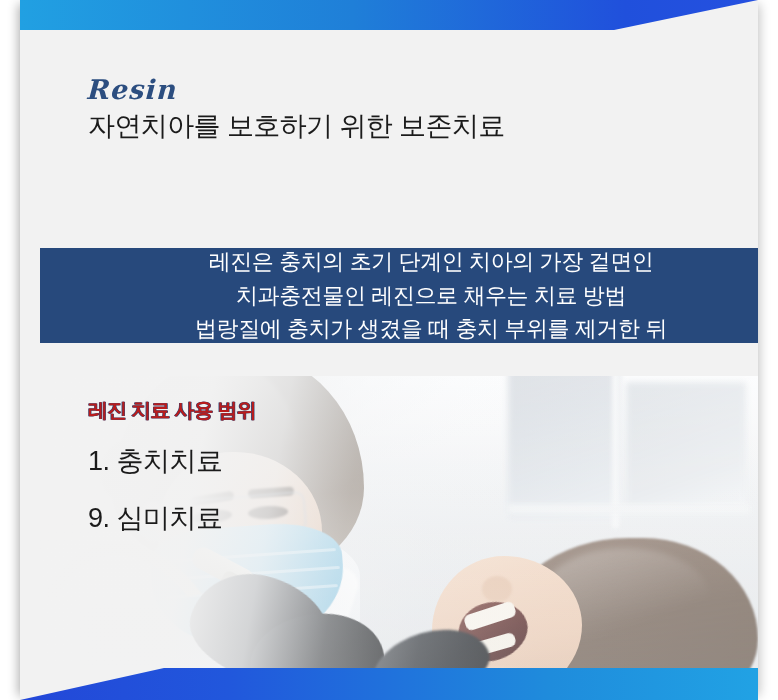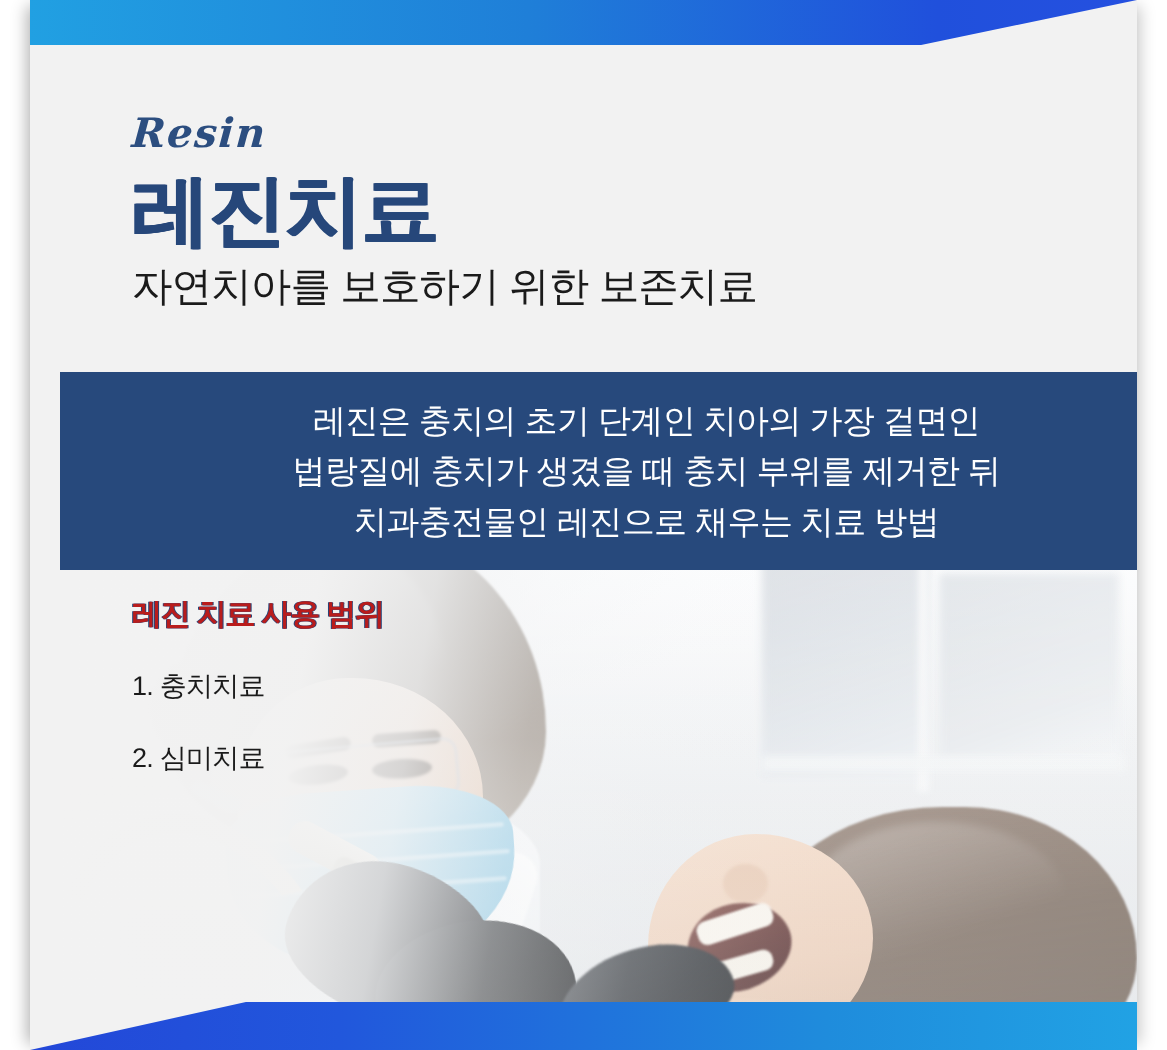--- a/index.html
+++ b/index.html
@@ -93,21 +93,21 @@
     color: #1b1b1b;
     line-height: 1.2;
   }
 
   
   .desc-strip {
     position: absolute;
     left: 20px;
     top: 248px;
     width: 738px;
-    height: 132px;
+    height: 95px;
     background: #27497c;
     display: flex;
     align-items: center;
     justify-content: center;
     z-index: 4;
     padding-left: 44px;
   }
 
   .desc-lines {
     width: 100%;
@@ -364,21 +364,21 @@
     font-weight: 700;
     letter-spacing: -0.8px;
     color: #b91c1c;
     line-height: 1;
     text-shadow: 0.6px 0 0 #26477a, -0.6px 0 0 #26477a;
   }
 
   .usage-list { margin-top: 28px; }
 
   .usage-item {
-    font-size: 18px;
+    font-size: 27px;
     font-weight: 400;
     letter-spacing: -0.5px;
     color: #1b1b1b;
     line-height: 1;
     margin-bottom: 30px;
     white-space: nowrap;
   }
   .usage-item:last-child { margin-bottom: 0; }
 </style>
 </head>
@@ -434,37 +434,36 @@
         <div class="glove-a"></div>
         <div class="glove-b"></div>
         <div class="glove-c"></div>
       </div>
       <div class="photo-haze"></div>
       <div class="photo-fade"></div>
     </div>
 
     <div class="header-block">
       <div class="eyebrow">Resin</div>
-      <div class="main-title">레진치료</div>
       <div class="sub-title">자연치아를 보호하기 위한 보존치료</div>
     </div>
 
     <div class="desc-strip">
       <div class="desc-lines">
         <span class="dline">레진은 충치의 초기 단계인 치아의 가장 겉면인</span>
+        <span class="dline">치과충전물인 레진으로 채우는 치료 방법</span>
         <span class="dline">법랑질에 충치가 생겼을 때 충치 부위를 제거한 뒤</span>
-        <span class="dline">치과충전물인 레진으로 채우는 치료 방법</span>
       </div>
     </div>
 
     <div class="usage-block">
       <div class="usage-heading">레진 치료 사용 범위</div>
       <div class="usage-list">
         <div class="usage-item">1. 충치치료</div>
-        <div class="usage-item">2. 심미치료</div>
+        <div class="usage-item">9. 심미치료</div>
       </div>
     </div>
 
   </div>
 
   <div class="top-banner"></div>
   <div class="bottom-banner"></div>
 
 </div>
 

